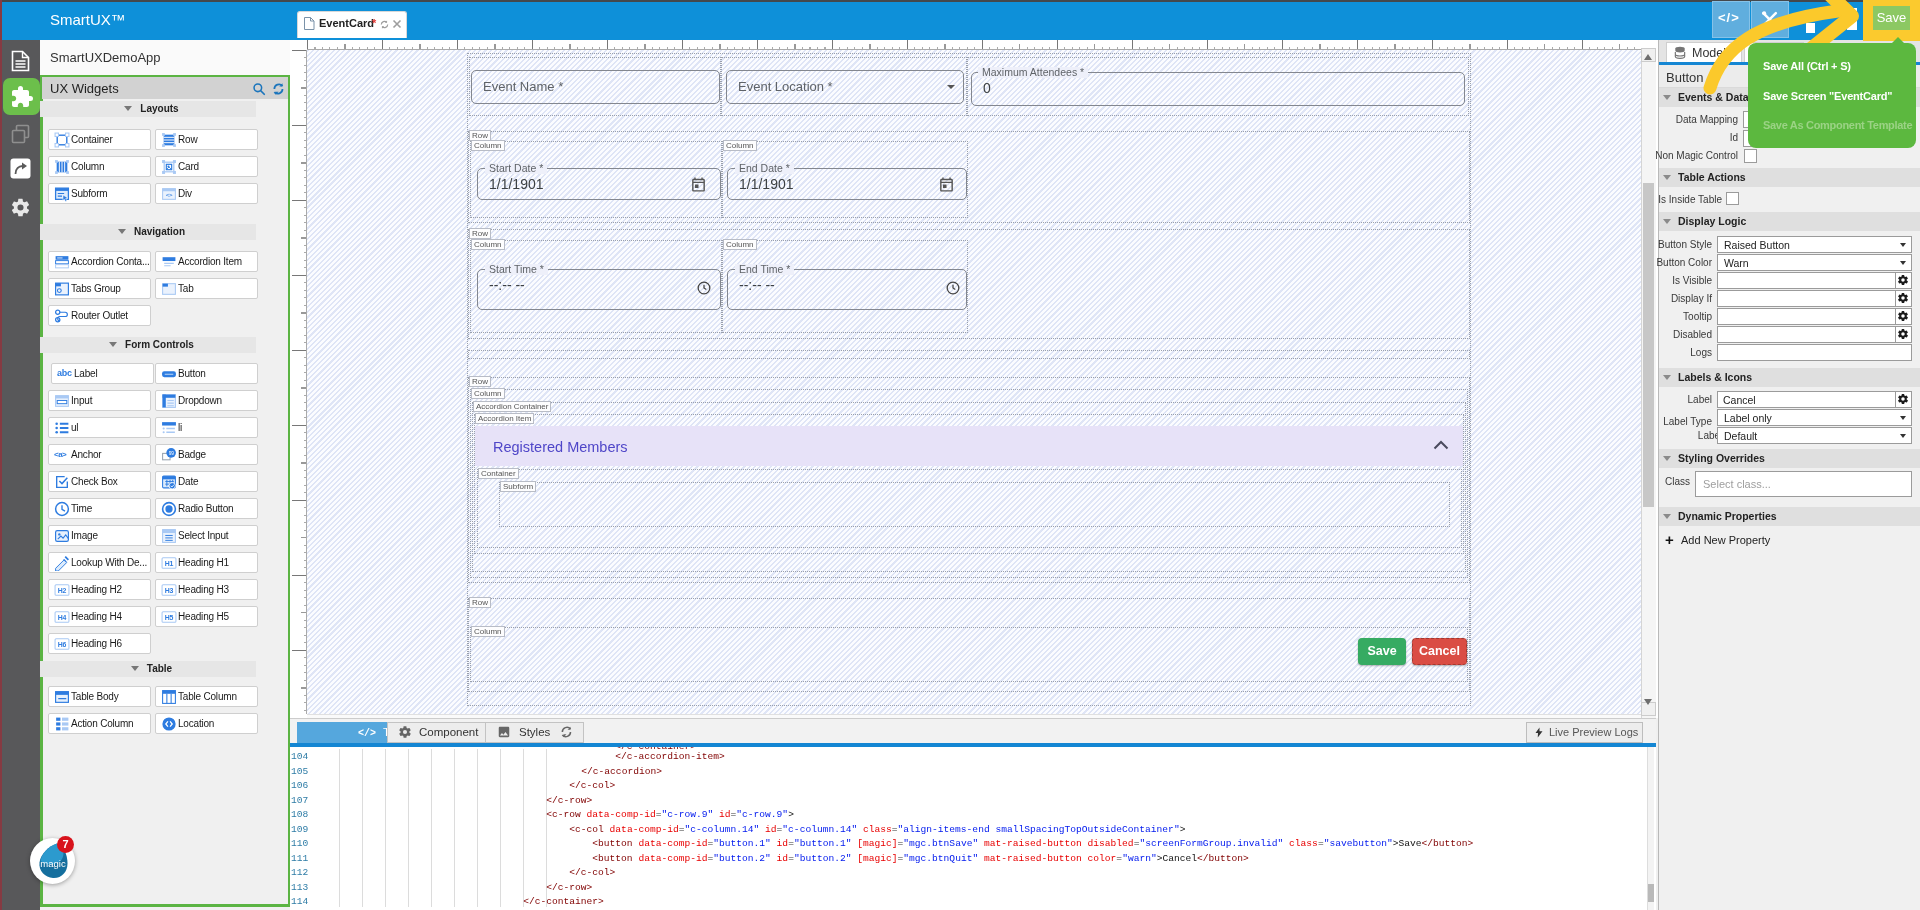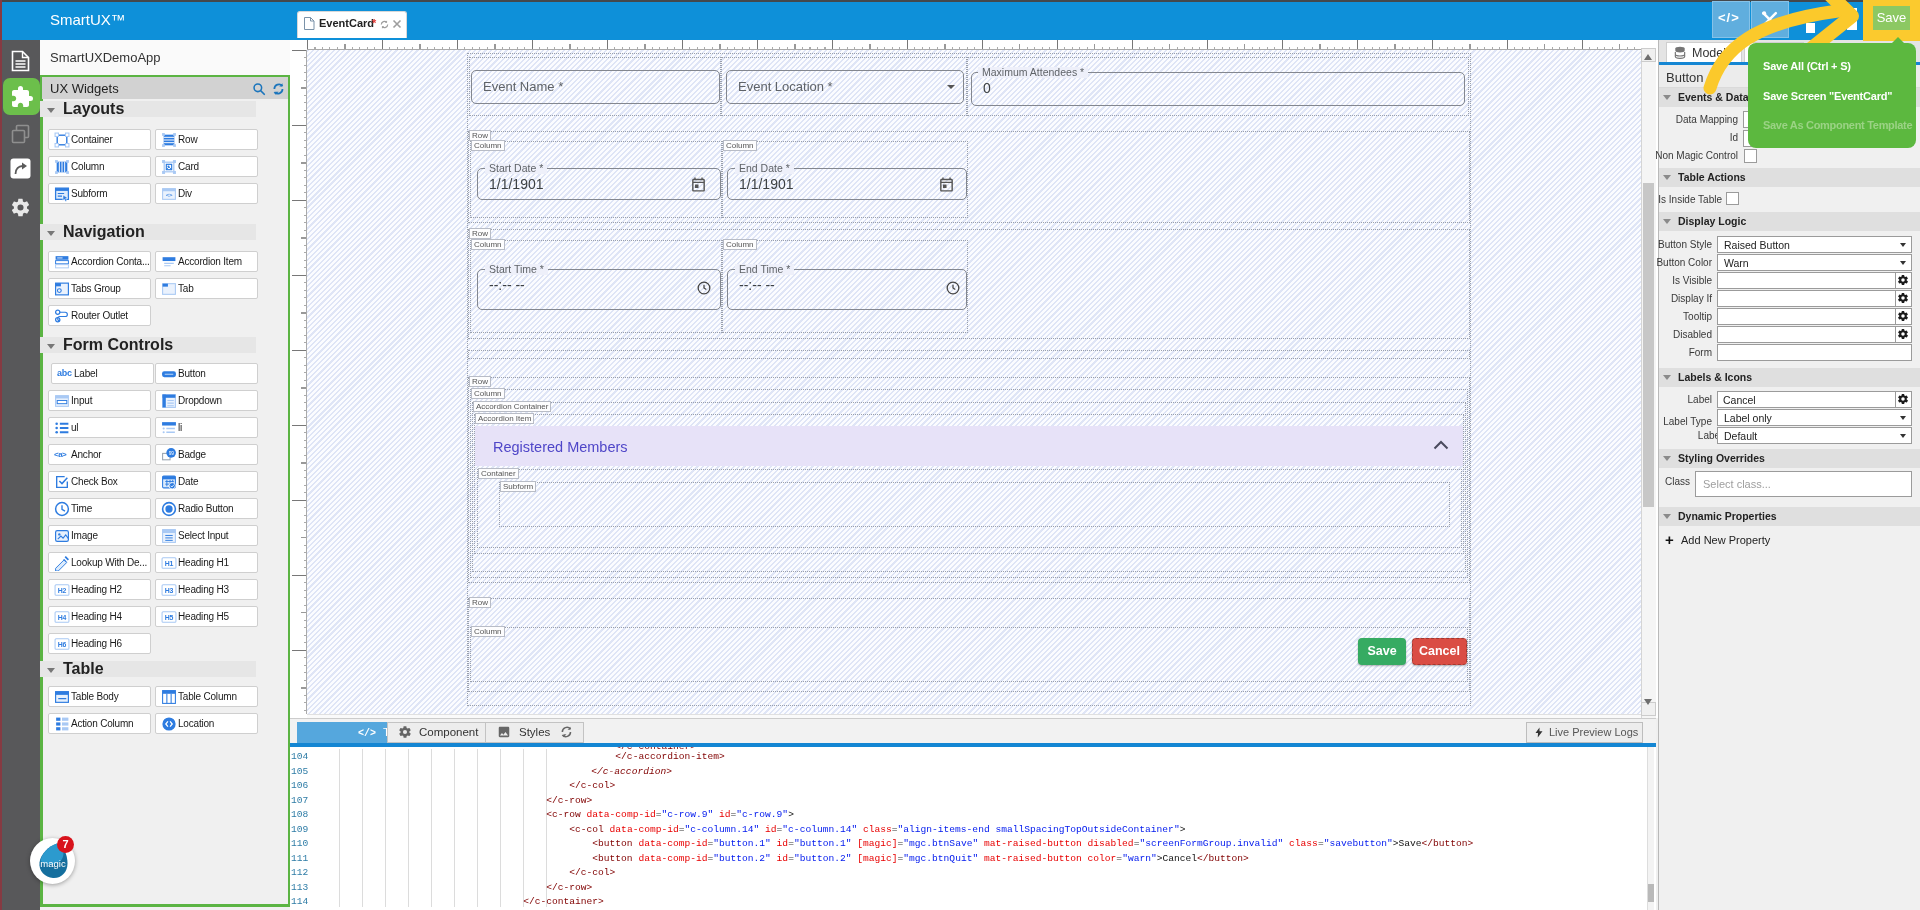--- a/index.html
+++ b/index.html
@@ -7,21 +7,21 @@
   .abs{position:absolute;}
   #stage{position:absolute;left:0;top:0;width:1920px;height:910px;overflow:hidden;}
   .dot{position:absolute;border:1px dotted #9aa0ac;}
   .chip{position:absolute;font-size:8px;color:#555;background:#fdfdfe;border:1px solid #b8bcc6;
     line-height:9px;padding:0 2px;white-space:nowrap;z-index:5;}
   .mfield{position:absolute;border:1px solid #83878f;border-radius:5px;}
   .mlabel{position:absolute;color:#5f6368;font-size:13px;white-space:nowrap;}
   .flabel{position:absolute;color:#5f6368;font-size:10.5px;background:#eef0fa;padding:0 4px;white-space:nowrap;line-height:11px;}
   .mval{position:absolute;color:#3c4043;font-size:14px;white-space:nowrap;}
   .whead{position:absolute;left:40px;width:216px;height:16px;background:#e6e6e6;
-    font-size:16px;font-weight:bold;color:#222;line-height:16px;}
+    font-size:10px;font-weight:bold;color:#222;line-height:16px;text-align:center;}
   .whead .tri{display:inline-block;margin:0 8px 1px 7px;width:0;height:0;
     border-left:4px solid transparent;border-right:4px solid transparent;border-top:5px solid #777;}
   .witem{position:absolute;width:101px;height:19px;background:#fff;border:1px solid #cfcfcf;overflow:hidden;
     border-radius:2px;font-size:10px;letter-spacing:-0.2px;color:#1a1a1a;line-height:19px;white-space:nowrap;}
   .witem .wic{position:absolute;left:5px;top:1.5px;width:16px;height:16px;}
   .witem .wlb{position:absolute;left:22px;top:0;}
   .rlabel{position:absolute;font-size:10px;color:#383838;text-align:right;white-space:nowrap;}
   .rinput{position:absolute;background:#fff;border:1px solid #9b9b9b;}
   .rsel{position:absolute;background:#fff;border:1px solid #9b9b9b;font-size:10.5px;color:#222;}
   .rsel .tx{position:absolute;left:6px;top:1px;}
@@ -551,21 +551,21 @@
     <div class="abs" style="left:118.1px;top:2.0px;width:1px;height:158px;background:#dcdcdc;"></div>
     <div class="abs" style="left:141.2px;top:2.0px;width:1px;height:158px;background:#dcdcdc;"></div>
     <div class="abs" style="left:164.2px;top:2.0px;width:1px;height:158px;background:#dcdcdc;"></div>
     <div class="abs" style="left:187.2px;top:2.0px;width:1px;height:158px;background:#dcdcdc;"></div>
     <div class="abs" style="left:210.3px;top:2.0px;width:1px;height:158px;background:#dcdcdc;"></div>
     <div class="abs" style="left:233.3px;top:2.0px;width:1px;height:158px;background:#dcdcdc;"></div>
     <div class="abs" style="left:256.4px;top:2.0px;width:1px;height:158px;background:#dcdcdc;"></div>
     <div class="ln" style="left:1.0px;top:3.0px;">104</div>
     <div class="code" style="left:49.0px;top:3.0px;">                                                <span class="t">&lt;/c-accordion-item&gt;</span></div>
     <div class="ln" style="left:1.0px;top:17.5px;">105</div>
-    <div class="code" style="left:48px;top:17.5px;font-style:italic;">                                            <span class="t">&lt;/c-accordion&gt;</span></div>
+    <div class="code" style="left:38px;top:17.5px;">                                            <span class="t">&lt;/c-accordion&gt;</span></div>
     <div class="ln" style="left:1.0px;top:32.0px;">106</div>
     <div class="code" style="left:49.0px;top:32.0px;">                                        <span class="t">&lt;/c-col&gt;</span></div>
     <div class="ln" style="left:1.0px;top:46.5px;">107</div>
     <div class="code" style="left:49.0px;top:46.5px;">                                    <span class="t">&lt;/c-row&gt;</span></div>
     <div class="ln" style="left:1.0px;top:61.0px;">108</div>
     <div class="code" style="left:49.0px;top:61.0px;">                                    <span class="t">&lt;c-row</span> <span class="a">data-comp-id</span><span class="eq">=</span><span class="v">"c-row.9"</span> <span class="a">id</span><span class="eq">=</span><span class="v">"c-row.9"</span><span class="pl">&gt;</span></div>
     <div class="ln" style="left:1.0px;top:75.5px;">109</div>
     <div class="code" style="left:49.0px;top:75.5px;">                                        <span class="t">&lt;c-col</span> <span class="a">data-comp-id</span><span class="eq">=</span><span class="v">"c-column.14"</span> <span class="a">id</span><span class="eq">=</span><span class="v">"c-column.14"</span> <span class="a">class</span><span class="eq">=</span><span class="v">"align-items-end smallSpacingTopOutsideContainer"</span><span class="pl">&gt;</span></div>
     <div class="ln" style="left:1.0px;top:90.0px;">110</div>
     <div class="code" style="left:49.0px;top:90.0px;">                                            <span class="t">&lt;button</span> <span class="a">data-comp-id</span><span class="eq">=</span><span class="v">"button.1"</span> <span class="a">id</span><span class="eq">=</span><span class="v">"button.1"</span> <span class="a">[magic]</span><span class="eq">=</span><span class="v">"mgc.btnSave"</span> <span class="a">mat-raised-button</span> <span class="a">disabled</span><span class="eq">=</span><span class="v">"screenFormGroup.invalid"</span> <span class="a">class</span><span class="eq">=</span><span class="v">"savebutton"</span><span class="pl">&gt;Save</span><span class="t">&lt;/button&gt;</span></div>
@@ -643,21 +643,21 @@
         </div>
       </div>
     <div class="rlabel" style="left:1552px;top:329px;width:160px;">Disabled</div>
     <div class="rinput" style="left:1717px;top:326px;width:195px;height:17px;box-sizing:border-box;">
         <div class="gearbox">
           <svg style="position:absolute;left:1px;top:1px;" width="12" height="12" viewBox="0 0 24 24">
             <path fill="#1a1a1a" d="M19.4 13c.04-.32.06-.66.06-1s-.02-.68-.06-1l2.1-1.65c.2-.15.25-.42.12-.64l-2-3.46c-.12-.22-.39-.3-.61-.22l-2.49 1a7.3 7.3 0 0 0-1.73-1l-.38-2.65A.49.49 0 0 0 14 2h-4c-.25 0-.46.18-.49.42l-.38 2.65c-.63.26-1.2.6-1.73 1l-2.49-1c-.22-.08-.49 0-.61.22l-2 3.46c-.13.22-.07.49.12.64L4.52 11c-.04.32-.06.66-.06 1s.02.68.06 1l-2.1 1.65c-.2.15-.25.42-.12.64l2 3.46c.12.22.39.3.61.22l2.49-1c.53.4 1.1.74 1.73 1l.38 2.65c.03.24.24.42.49.42h4c.25 0 .46-.18.49-.42l.38-2.65a7.3 7.3 0 0 0 1.73-1l2.49 1c.22.08.49 0 .61-.22l2-3.46a.5.5 0 0 0-.12-.64L19.4 13zM12 15.5A3.5 3.5 0 1 1 12 8.5a3.5 3.5 0 0 1 0 7z"></path>
           </svg>
         </div>
       </div>
-    <div class="rlabel" style="left:1552px;top:347px;width:160px;">Form</div>
+    <div class="rlabel" style="left:1552px;top:347px;width:160px;">Logs</div>
     <div class="rinput" style="left:1717px;top:344px;width:195px;height:17px;box-sizing:border-box;"></div>
     <div class="rshead" style="top:368px;"><span class="tri"></span>Labels &amp; Icons</div>
     <div class="rlabel" style="left:1552px;top:394px;width:160px;">Label</div>
     <div class="rinput" style="left:1717px;top:391px;width:195px;height:17px;box-sizing:border-box;">
         <div class="gearbox">
           <svg style="position:absolute;left:1px;top:1px;" width="12" height="12" viewBox="0 0 24 24">
             <path fill="#1a1a1a" d="M19.4 13c.04-.32.06-.66.06-1s-.02-.68-.06-1l2.1-1.65c.2-.15.25-.42.12-.64l-2-3.46c-.12-.22-.39-.3-.61-.22l-2.49 1a7.3 7.3 0 0 0-1.73-1l-.38-2.65A.49.49 0 0 0 14 2h-4c-.25 0-.46.18-.49.42l-.38 2.65c-.63.26-1.2.6-1.73 1l-2.49-1c-.22-.08-.49 0-.61.22l-2 3.46c-.13.22-.07.49.12.64L4.52 11c-.04.32-.06.66-.06 1s.02.68.06 1l-2.1 1.65c-.2.15-.25.42-.12.64l2 3.46c.12.22.39.3.61.22l2.49-1c.53.4 1.1.74 1.73 1l.38 2.65c.03.24.24.42.49.42h4c.25 0 .46-.18.49-.42l.38-2.65a7.3 7.3 0 0 0 1.73-1l2.49 1c.22.08.49 0 .61-.22l2-3.46a.5.5 0 0 0-.12-.64L19.4 13zM12 15.5A3.5 3.5 0 1 1 12 8.5a3.5 3.5 0 0 1 0 7z"></path>
           </svg>
         </div>
       </div>

